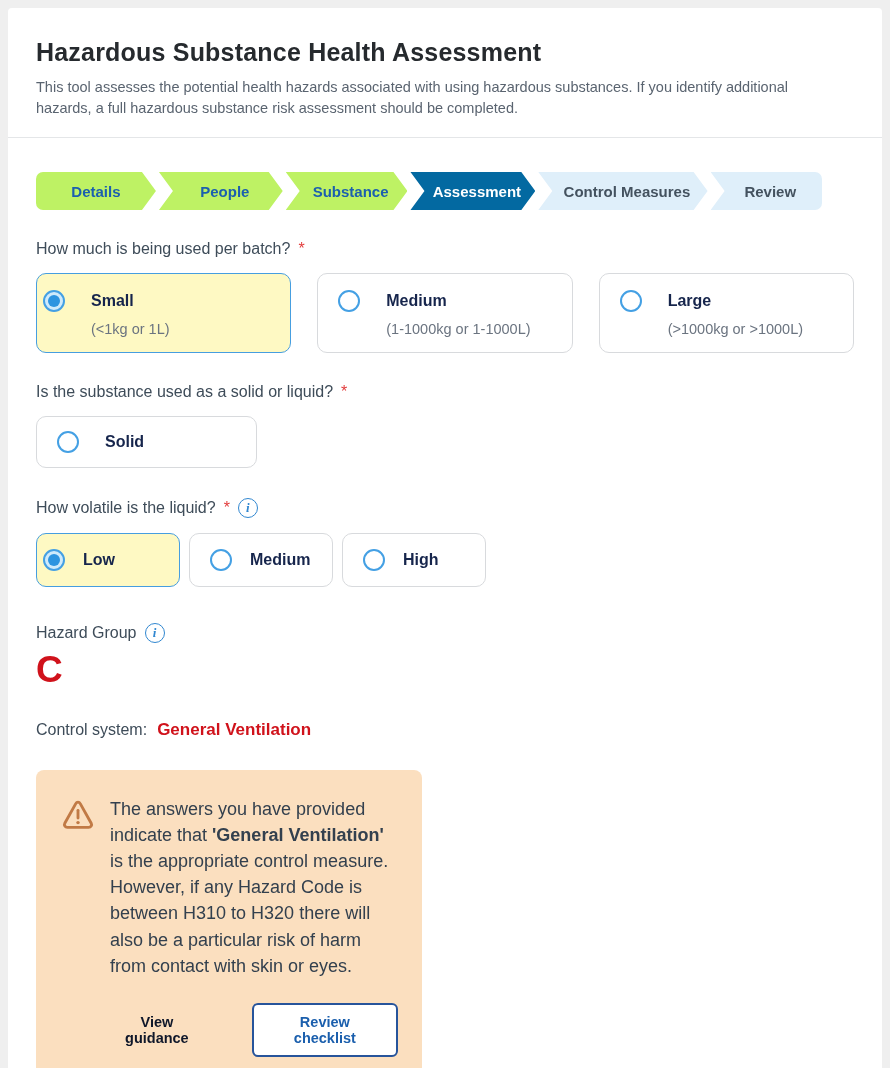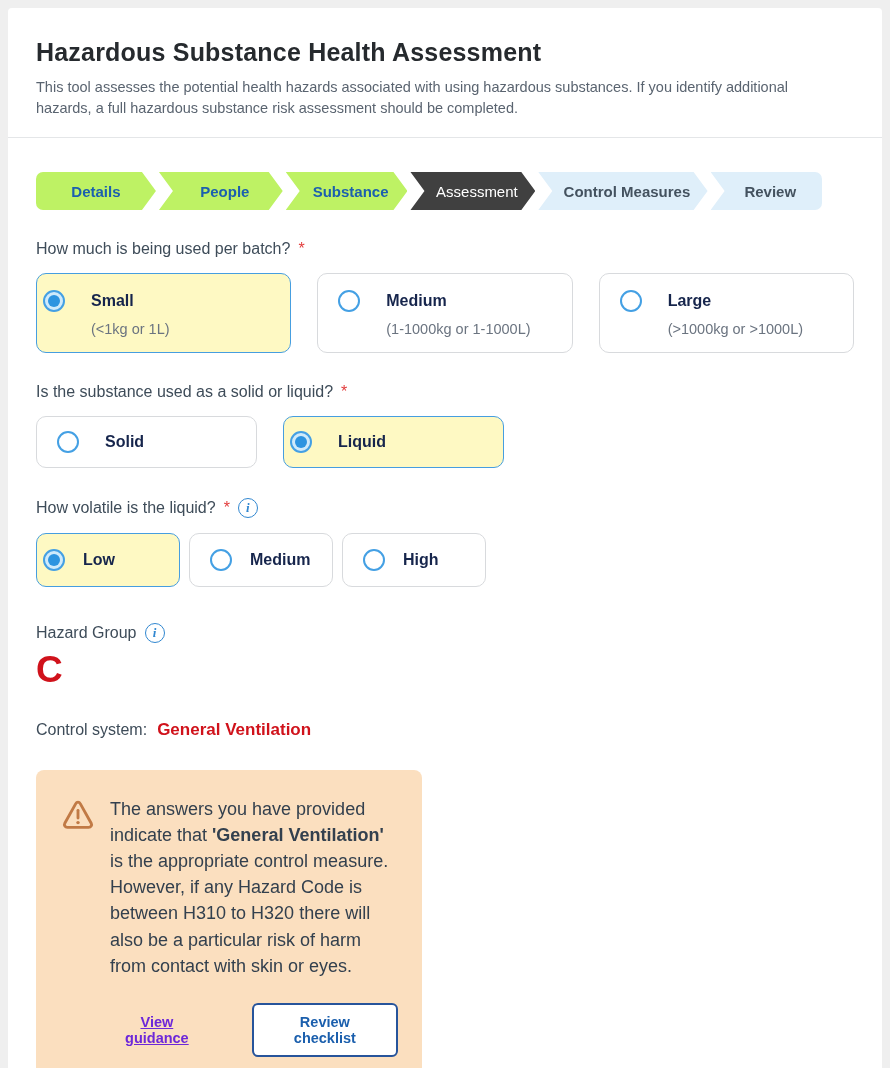--- a/index.html
+++ b/index.html
@@ -55,21 +55,21 @@
     height: 38px;
     margin-right: 3px;
     cursor: pointer;
     padding-left: 8px;
   }
   .step:last-child { margin-right: 0; }
   .step.shape-first { clip-path: polygon(0 0, calc(100% - 14px) 0, 100% 50%, calc(100% - 14px) 100%, 0 100%); padding-left: 0; }
   .step.shape-mid   { clip-path: polygon(0 0, calc(100% - 14px) 0, 100% 50%, calc(100% - 14px) 100%, 0 100%, 14px 50%); }
   .step.shape-last  { clip-path: polygon(0 0, 100% 0, 100% 100%, 0 100%, 14px 50%); }
   .step.done   { background: #bef264; color: #1b5faf; }
-  .step.active { background: #404040; color: #ffffff; font-weight: 400; }
+  .step.active { background: #0369a1; color: #ffffff; font-weight: 700; }
   .step.todo   { background: #dfeffa; color: #44525f; }
   .step.w1 { flex: 1.16; }
   .step.w2 { flex: 1.12; }
   .step.w3 { flex: 1.10; }
   .step.w4 { flex: 1.13; }
   .step.w5 { flex: 1.56; }
   .step.w6 { flex: 1.00; }
 
   
   .question { margin-top: 30px; }
@@ -185,25 +185,24 @@
   .warning-actions {
     margin-left: 50px;
     margin-top: 24px;
     display: flex;
     align-items: center;
     gap: 48px;
   }
   .link-guidance {
     font-size: 14.5px;
     font-weight: 700;
-    color: #6d28d9;
+    color: #0f172a;
     cursor: pointer;
     background: none; border: none;
     font-family: inherit;
-    text-decoration: underline;
   }
   .btn-review {
     background: #ffffff;
     border: 2px solid #27549b;
     border-radius: 6px;
     color: #1b5fad;
     font-weight: 700;
     font-size: 14.5px;
     padding: 9px 17px;
     cursor: pointer;
@@ -277,26 +276,20 @@
       <div class="q-label-row">
         <span class="q-label">Is the substance used as a solid or liquid?</span>
         <span class="required">*</span>
       </div>
       <div class="option-row">
         <div class="option-card card-md">
           <span class="radio">
               <span class="radio-dot"></span>
             </span>
           <span class="opt-label">Solid</span>
-        </div>
-        <div class="option-card card-md selected">
-          <span class="radio">
-              <span class="radio-dot"></span>
-            </span>
-          <span class="opt-label">Liquid</span>
         </div>
       </div>
     </div>
 
     <div class="question">
       <div class="q-label-row">
         <span class="q-label">How volatile is the liquid?</span>
         <span class="required">*</span>
         <span class="info-icon">i</span>
       </div>

